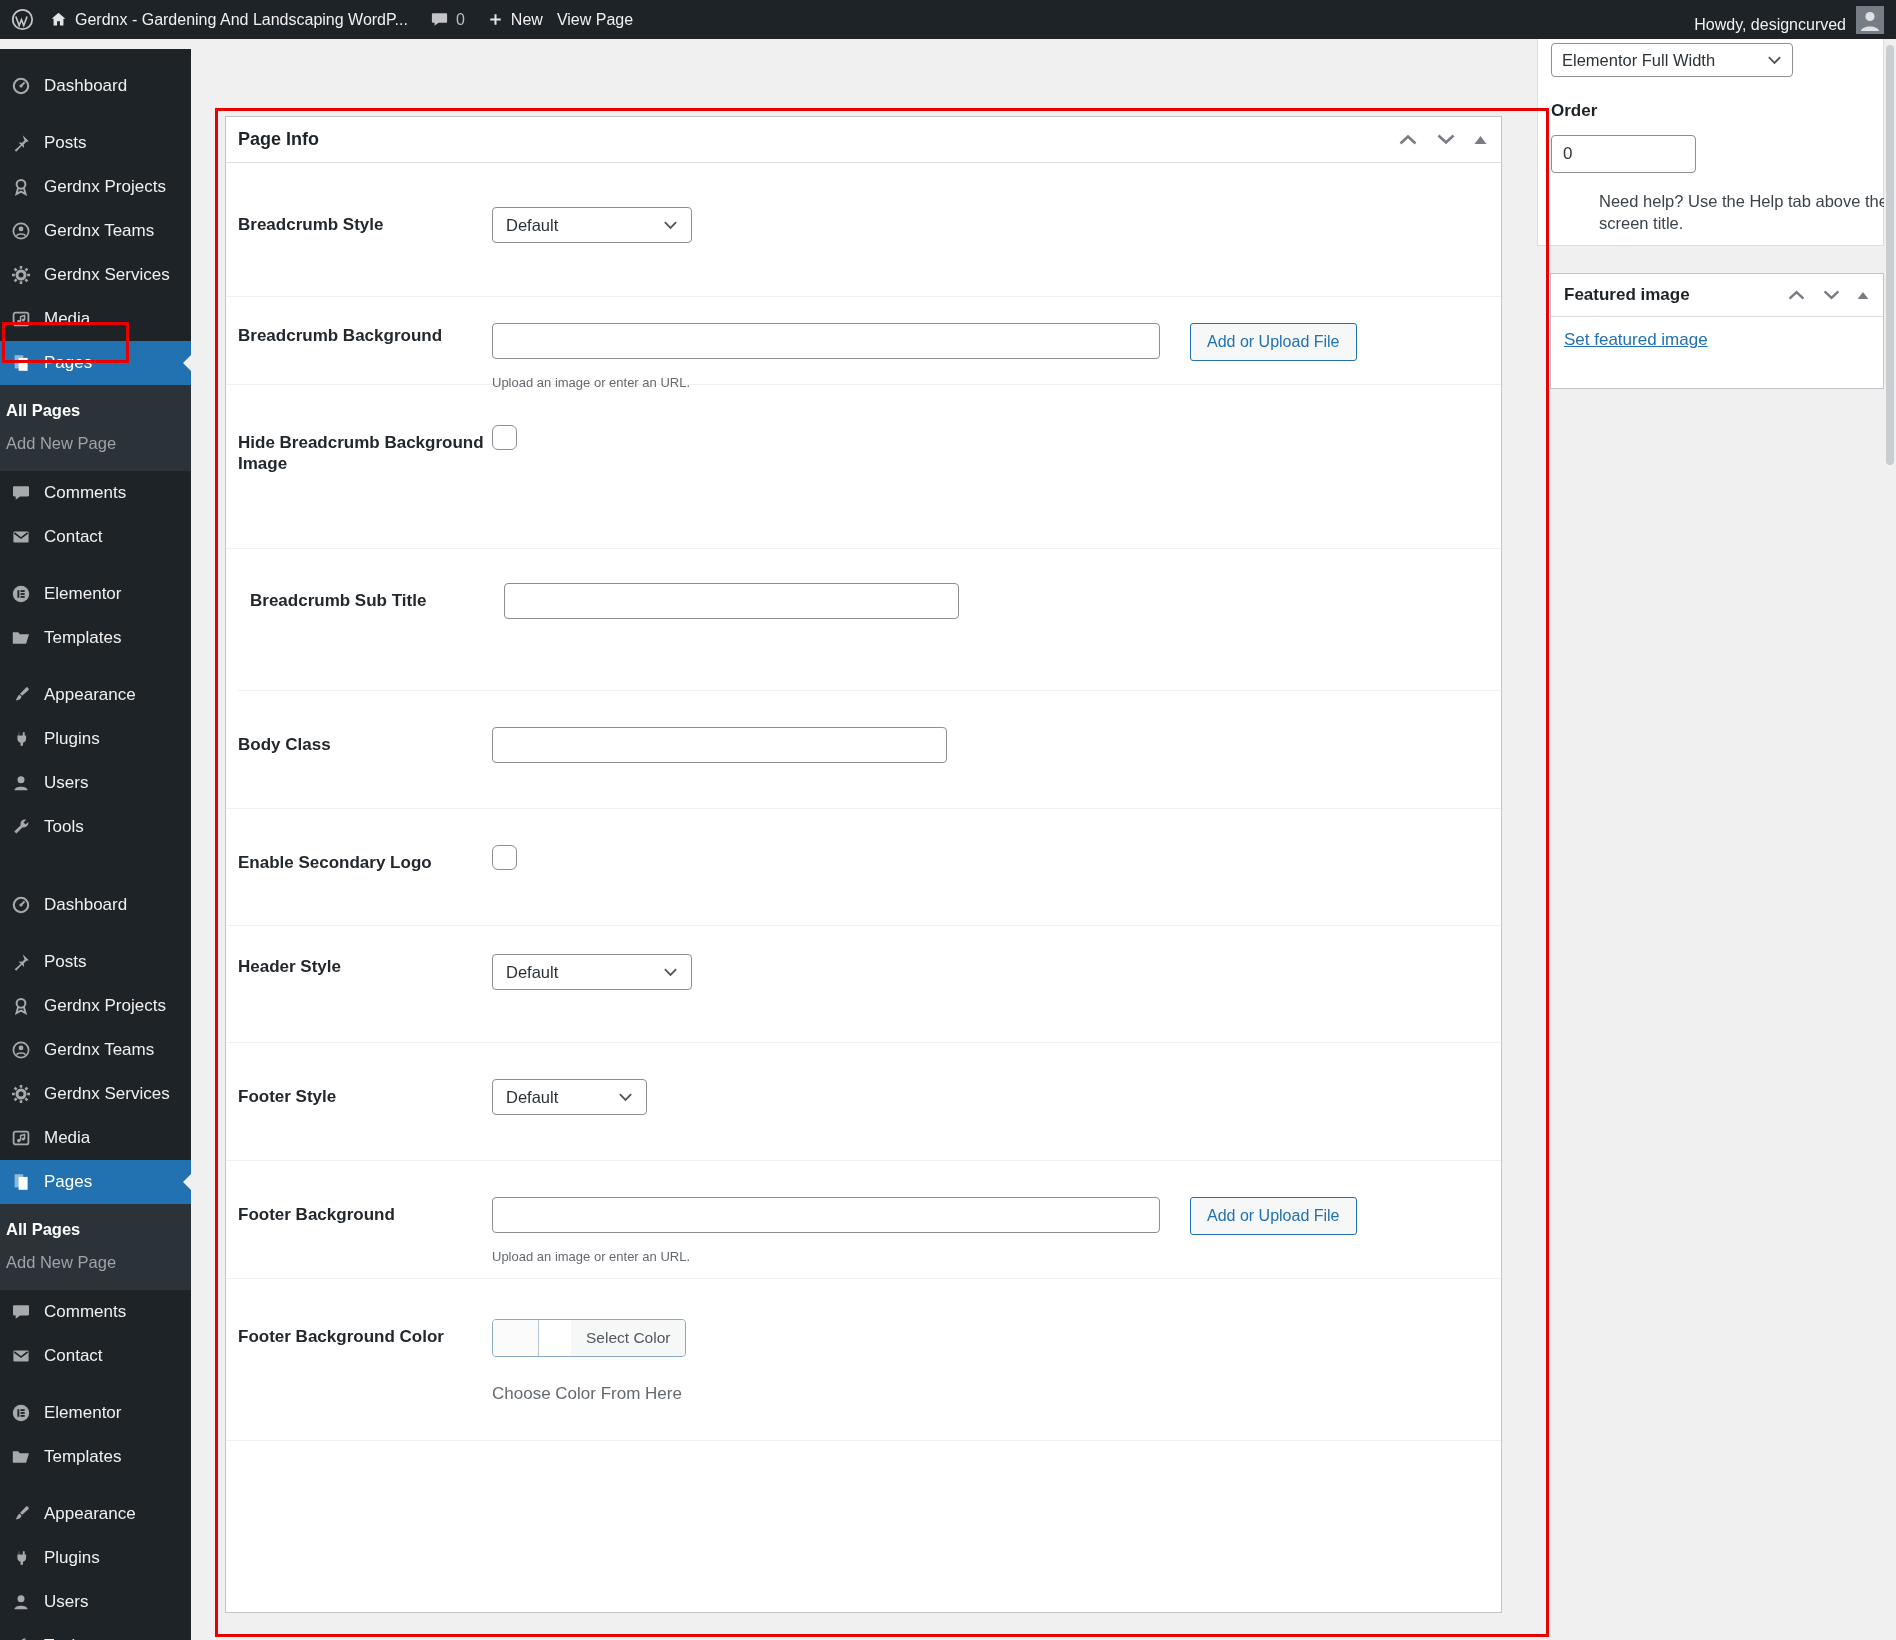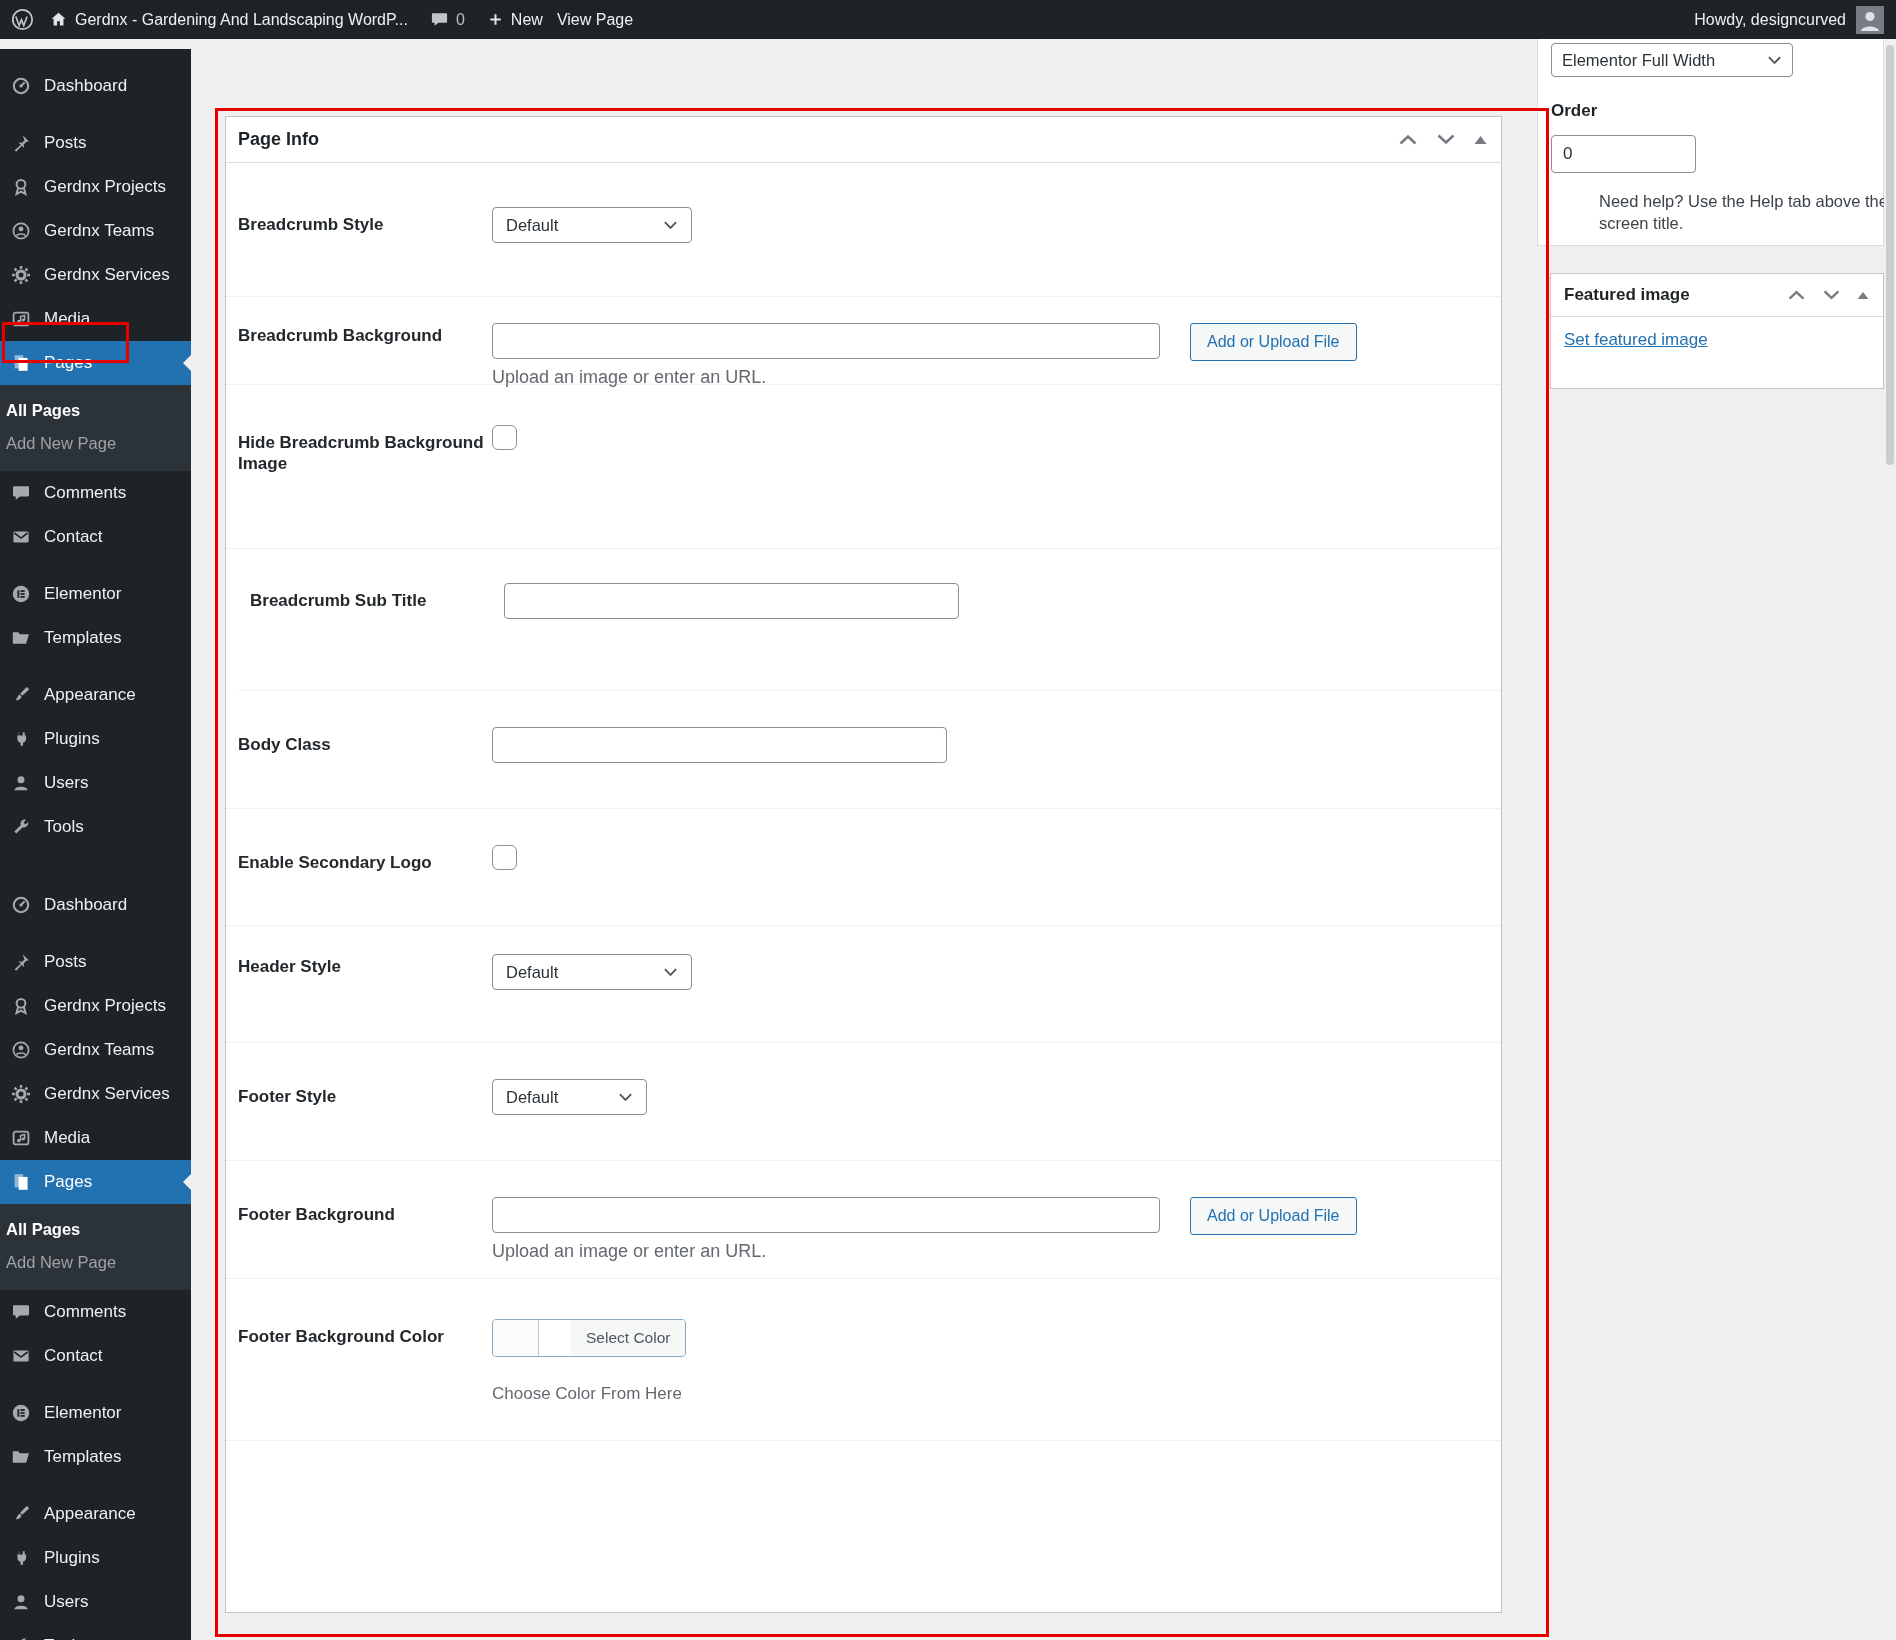--- a/index.html
+++ b/index.html
@@ -19,21 +19,21 @@
   
   #adminbar{
     position:absolute;left:0;top:0;width:1896px;height:39px;
     background:var(--bar-bg);color:#f0f0f1;display:flex;align-items:center;
     font-size:16px;z-index:20;
   }
   #adminbar .abar-item{display:flex;align-items:center;gap:7px;color:#f0f0f1;}
   #adminbar .sp{width:22px;}
   #adminbar .sp-s{width:14px;}
   .abar-left{display:flex;align-items:center;padding-left:10px;flex:1;}
-  .abar-right{display:flex;align-items:center;gap:10px;padding-right:12px;}
+  .abar-right{display:flex;align-items:flex-end;gap:10px;padding-right:12px;}
   .count{color:#b6bcc2;}
   
   #sidebar{
     position:absolute;left:0;top:49px;width:191px;height:1601px;
     background:var(--menu-bg);color:#f0f0f1;overflow:hidden;z-index:5;
   }
   #menus{padding-top:15px;}
   .menu-item{
     position:relative;height:44px;display:flex;align-items:center;gap:12px;
     padding-left:10px;font-size:17px;color:#f0f0f1;cursor:pointer;
@@ -92,21 +92,21 @@
   .text-input{
     height:36px;border:1px solid var(--input-border);border-radius:4px;background:#fff;
     font-size:16px;padding:0 10px;color:#2c3338;width:455px;font-family:inherit;
   }
   .upload-line{display:flex;align-items:flex-start;gap:30px;}
   .upload-line .text-input{width:668px;}
   .upload-btn{
     height:38px;padding:0 16px;border:1px solid var(--accent);border-radius:3px;
     background:#f6f7f7;color:var(--accent);font-size:16px;cursor:pointer;font-family:inherit;
   }
-  .helper{margin-top:6px;font-size:18px;color:var(--muted);}
+  .helper{margin-top:14px;font-size:13px;color:var(--muted);}
   .color-btn{
     display:inline-flex;height:38px;border:1px solid #88a8c3;border-radius:4px;
     overflow:hidden;cursor:pointer;background:#fff;gap:32px;
   }
   .color-swatch{width:46px;background:#fbfbfc;border-right:1px solid #b5c7d6;}
   .color-label{display:flex;align-items:center;padding:0 15px;font-size:15.5px;color:#50575e;background:#f6f7f7;}
   .color-helper{margin-top:24px;font-size:17px;color:var(--muted);}
   
   #attr-panel{
     position:absolute;left:1346px;top:0;width:347px;height:207px;background:#fff;

